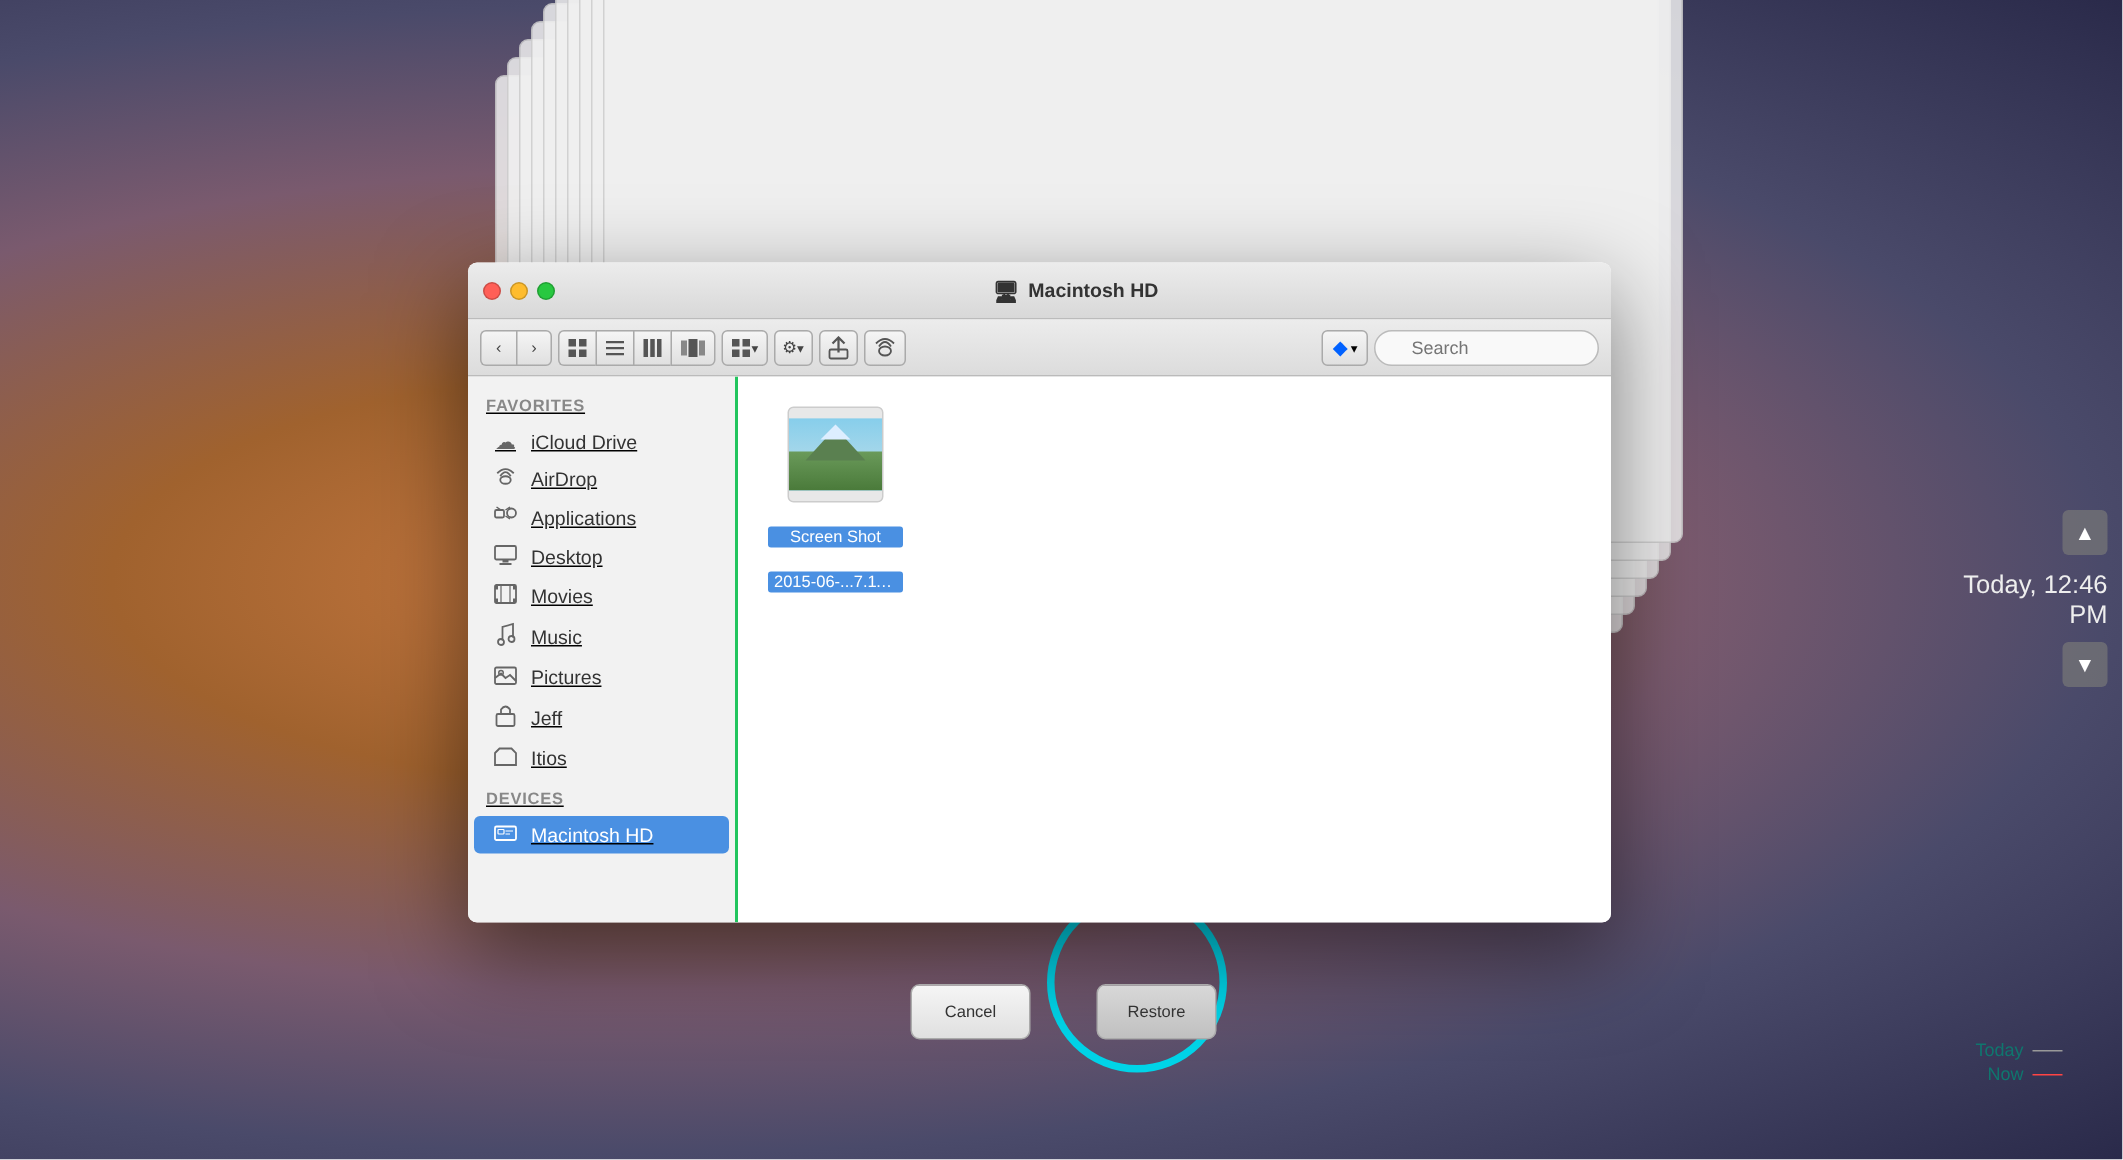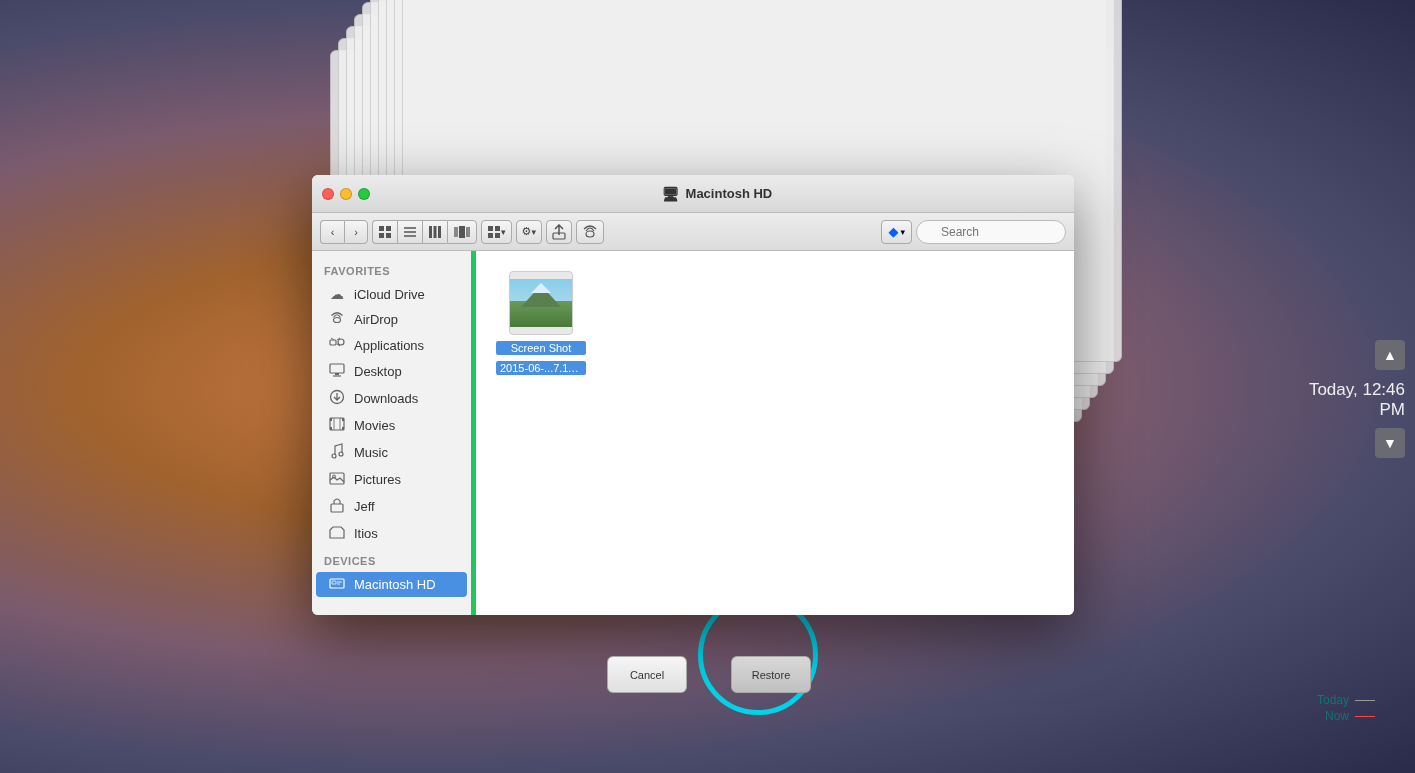--- a/index.html
+++ b/index.html
@@ -159,26 +159,27 @@
 
     
     .content-area {
       display: flex;
       flex: 1;
       overflow: hidden;
     }
 
     
     .sidebar {
-      width: 164px;
+      width: 180px;
       background: #f2f2f2;
-      border-right: 5px solid #22c55e;
+      border-right: 2px solid #22c55e;
       overflow-y: auto;
       flex-shrink: 0;
       padding-top: 6px;
+      text-decoration: underline;
     }
     .sidebar-section-label {
       font-size: 11px;
       font-weight: 700;
       color: #888;
       padding: 8px 12px 4px;
       text-transform: uppercase;
       letter-spacing: 0.5px;
     }
     .sidebar-item {
@@ -212,21 +213,21 @@
       padding: 20px;
       overflow: hidden;
       position: relative;
     }
 
     
     .file-item {
       display: inline-flex;
       flex-direction: column;
       align-items: center;
-      gap: 6px;
+      gap: 16px;
       width: 90px;
     }
     .file-thumbnail {
       width: 64px;
       height: 64px;
       border-radius: 4px;
       overflow: hidden;
       border: 1px solid #ccc;
       background: #e8e8e8;
       display: flex;
@@ -536,29 +537,20 @@
           <svg width="16" height="14" viewBox="0 0 16 14">
               <rect x="1" y="1" width="14" height="9" rx="1" fill="none" stroke="#666" stroke-width="1.2"></rect>
               <rect x="6" y="10" width="4" height="2" fill="#666"></rect>
               <line x1="4" y1="13" x2="12" y2="13" stroke="#666" stroke-width="1.2"></line>
             </svg>
         </span>
         <span>Desktop</span>
       </div>
       <div class="sidebar-item">
         <span class="item-icon">
-          <svg width="16" height="16" viewBox="0 0 16 16">
-              <circle cx="8" cy="8" r="6.5" fill="none" stroke="#666" stroke-width="1.3"></circle>
-              <path d="M8 4 L8 10 M5 8 L8 11 L11 8" stroke="#666" stroke-width="1.3" fill="none"></path>
-            </svg>
-        </span>
-        <span>Downloads</span>
-      </div>
-      <div class="sidebar-item">
-        <span class="item-icon">
           <svg width="16" height="14" viewBox="0 0 16 14">
               <rect x="1" y="1" width="14" height="12" rx="1" fill="none" stroke="#666" stroke-width="1.2"></rect>
               <rect x="1" y="1" width="2" height="3" fill="#666"></rect>
               <rect x="13" y="1" width="2" height="3" fill="#666"></rect>
               <rect x="1" y="10" width="2" height="3" fill="#666"></rect>
               <rect x="13" y="10" width="2" height="3" fill="#666"></rect>
               <line x1="5" y1="1" x2="5" y2="13" stroke="#666" stroke-width="0.8"></line>
               <line x1="11" y1="1" x2="11" y2="13" stroke="#666" stroke-width="0.8"></line>
             </svg>
         </span>

